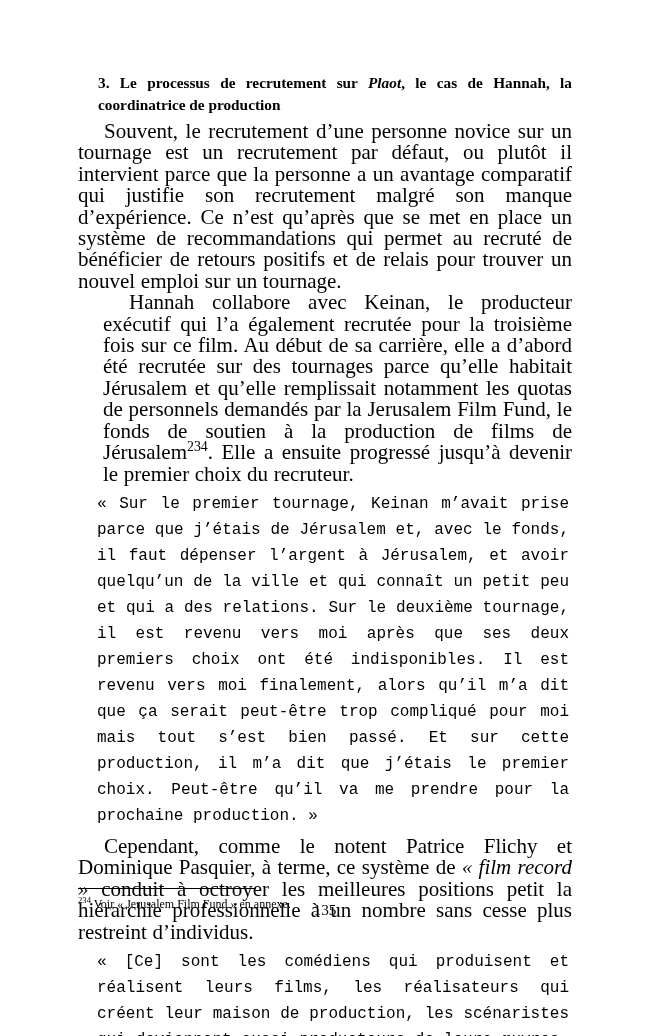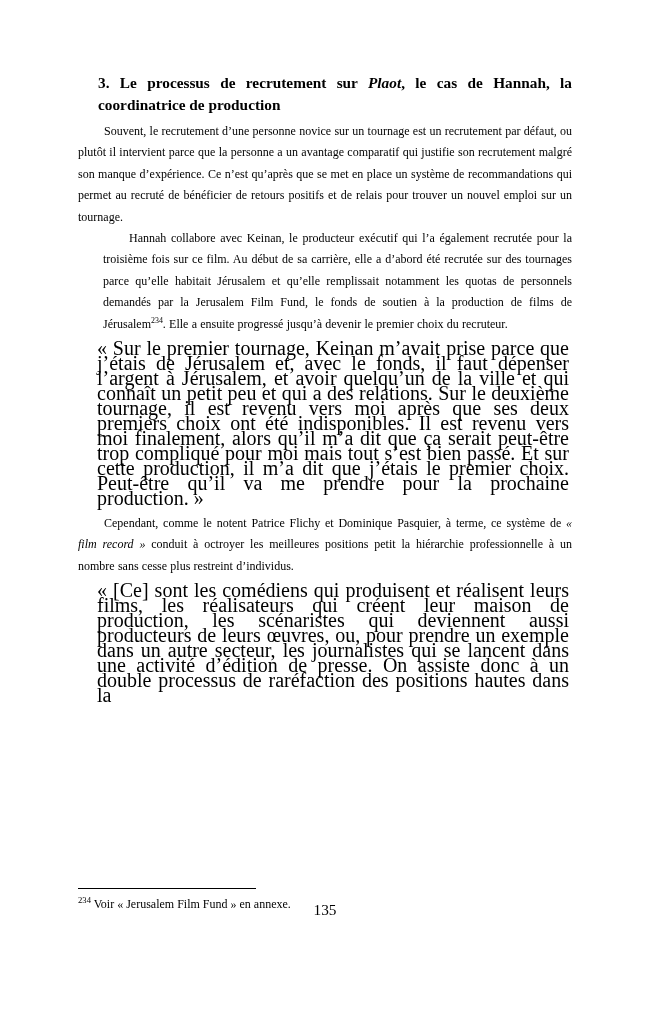--- a/index.html
+++ b/index.html
@@ -45,21 +45,21 @@
     text-indent: 0;
     hyphens: none;
   }
   .section-heading .ital {
     font-style: italic;
     font-weight: bold;
   }
 
   
   .para {
-    font-size: 12px;
+    font-size: 21px;
     line-height: 21.4px;
     text-align: justify;
     text-align-last: left;
     margin: 0;
     text-indent: 26px;
     hyphens: none;
     word-spacing: 0.02em;
   }
   .para + .para { margin-top: 0; margin-left: 25px; }
 
@@ -68,29 +68,30 @@
   }
 
   sup.fn-ref {
     font-size: 0.66em;
     vertical-align: super;
     line-height: 0;
   }
 
   
   .blockquote {
-    font-size: 20px;
-    line-height: 15px;
+    font-size: 16px;
+    line-height: 26px;
     text-align: justify;
     text-align-last: left;
     margin: 6px 0 7px 0;
     padding-left: 19px;
     padding-right: 3px;
     text-indent: 0;
     hyphens: none;
+    font-family: Liberation Mono, monospace;
   }
 
   
   .footnote-area {
     position: absolute;
     left: 78px;
     top: 888px;
     width: 494px;
   }
   .footnote-rule {

